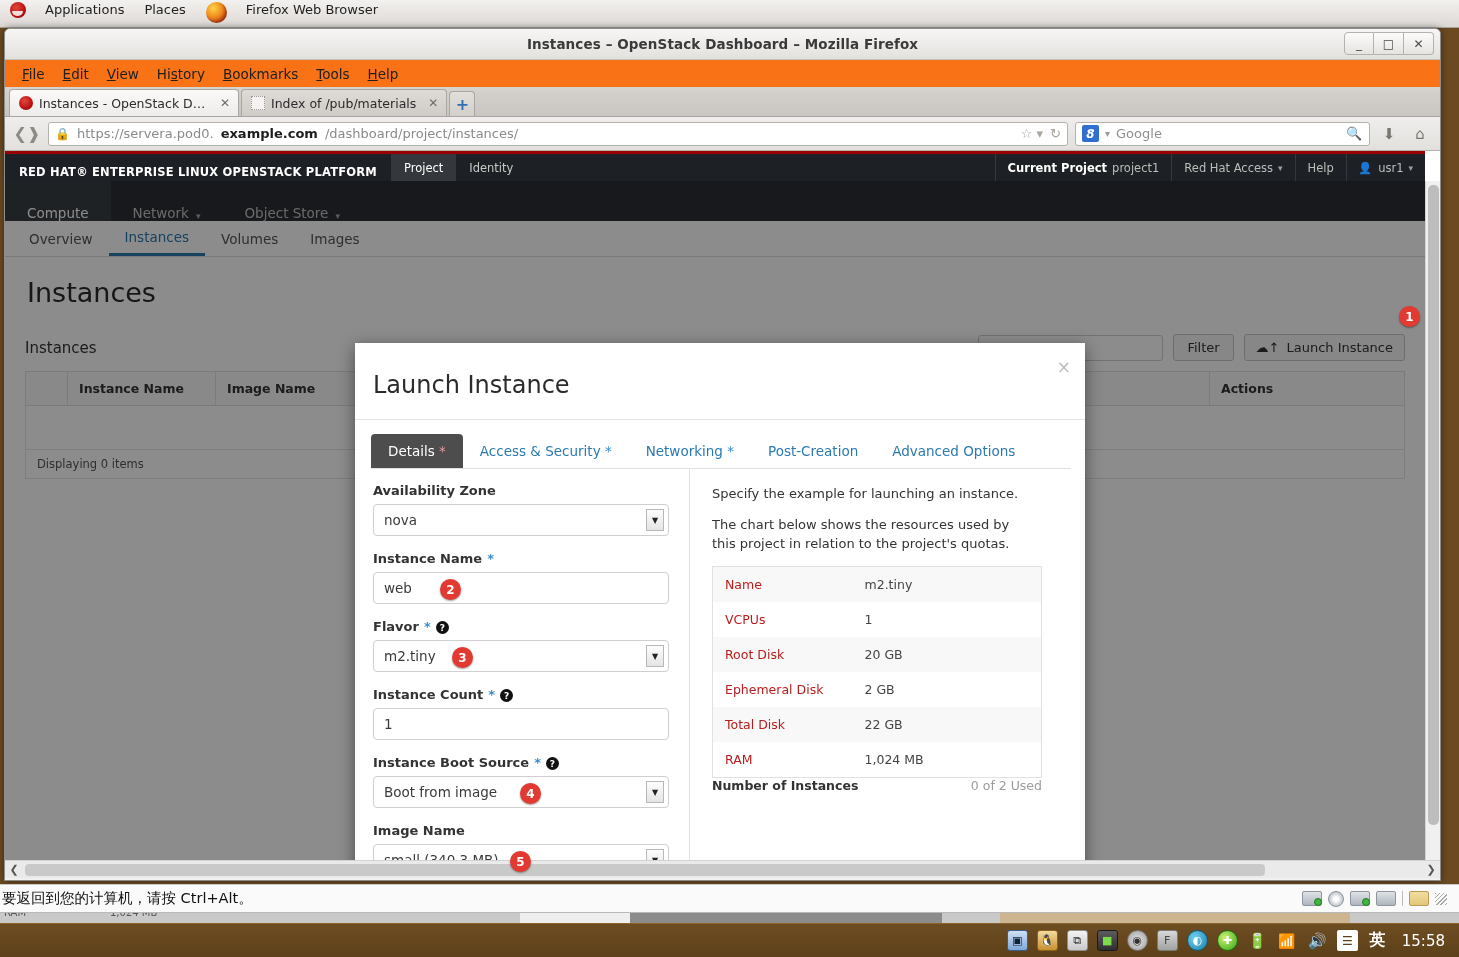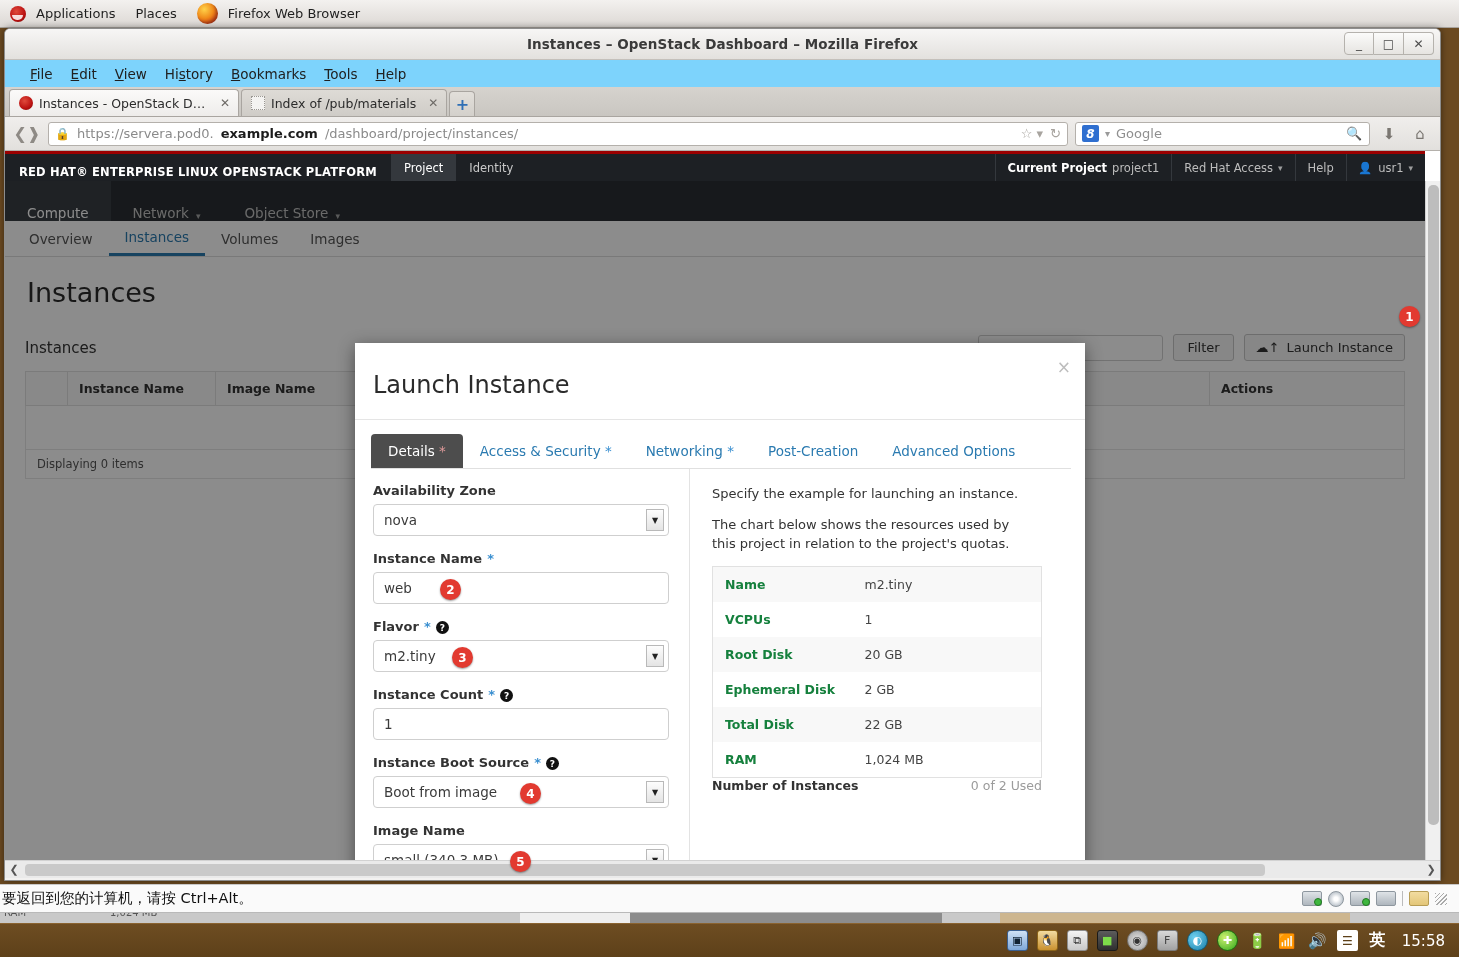--- a/index.html
+++ b/index.html
@@ -12,21 +12,21 @@
   .screen { position: relative; width: 1459px; height: 957px; }
 
   
   .gnome-panel {
     position: absolute; left:0; top:0; width:1459px; height:28px;
     background: linear-gradient(#f3f1ef,#dcd8d4);
     border-bottom:1px solid #a8a39d;
     display:flex; align-items:center; gap:0px;
     font-size:13px; color:#1f1f1f;
   }
-  .gp-item { display:flex; align-items:center; gap:10px; padding:1px 10px; height:26px; }
+  .gp-item { display:flex; gap:19px; padding:1px 10px; height:26px; }
   .redhat-glyph {
     width:16px;height:16px;border-radius:50%;
     background: radial-gradient(circle at 40% 35%, #e04a3c 0%, #b11 60%, #6e0b08 100%);
     position:relative;
   }
   .redhat-glyph:after{
     content:""; position:absolute; left:2px; top:9px; width:11px; height:5px;
     background:#fff; border-radius:0 0 6px 6px; opacity:.85;
   }
   .ff-glyph {
@@ -56,21 +56,21 @@
     background:linear-gradient(#fbfbfa,#e6e4e1);
     display:flex;align-items:center;justify-content:center;
     font-size:12px;color:#4a4a4a;
   }
   .winbtn+.winbtn{ border-left:none; }
   .winbtn:first-child{ border-radius:4px 0 0 4px; }
   .winbtn:last-child{ border-radius:0 4px 4px 0; }
 
   .menubar {
     height:27px; display:flex; align-items:center; gap:0px;
-    padding-left:16px; background:#7dd3fc; font-size:13.5px; color:#202020;
+    padding-left:8px; background:#f97316; font-size:13.5px; color:#202020;
   }
   .menubar span { padding:3px 9px; }
   .menubar u { text-decoration:underline; }
 
   .tabstrip {
     height:30px; background:linear-gradient(#d6d3ce,#c9c6c1);
     display:flex; align-items:flex-end; padding-left:4px; gap:2px;
     border-bottom:1px solid #a9a5a0;
   }
   .tab {
@@ -214,21 +214,21 @@
     background:#e23a30; color:#fff; font-size:12px; font-weight:bold;
     display:flex;align-items:center;justify-content:center;
     box-shadow:0 1px 2px rgba(0,0,0,.4); z-index:40;
   }
 
   .rtext { font-size:13px; color:#333; margin-bottom:12px; line-height:1.45; }
   .rh2 { font-size:18px; color:#2b2b2b; font-weight:normal; margin:16px 0 9px 0;}
   table.flav { width:330px; border-collapse:collapse; font-size:12.5px; border:1px solid #e1e1e1;}
   table.flav td { padding:10px 12px; }
   table.flav tr:nth-child(odd) { background:#f8f8f8; }
-  table.flav td.k { font-weight:bold; color:#15803d; width:140px; }
+  table.flav td.k { font-weight:normal; color:#b91c1c; width:140px; }
   table.flav td.v { color:#444; }
 
   .limitrow { margin-bottom:12px; }
   .limithead { display:flex; font-size:12.5px; font-weight:bold; color:#333; width:330px; }
   .limithead .used { margin-left:auto; color:#9b9b9b; font-weight:normal; }
 
   
   .vscroll {
     position:absolute; right:0; top:30px; width:15px; bottom:0;
     background:#f0f0f0; border-left:1px solid #d2d2d2;

